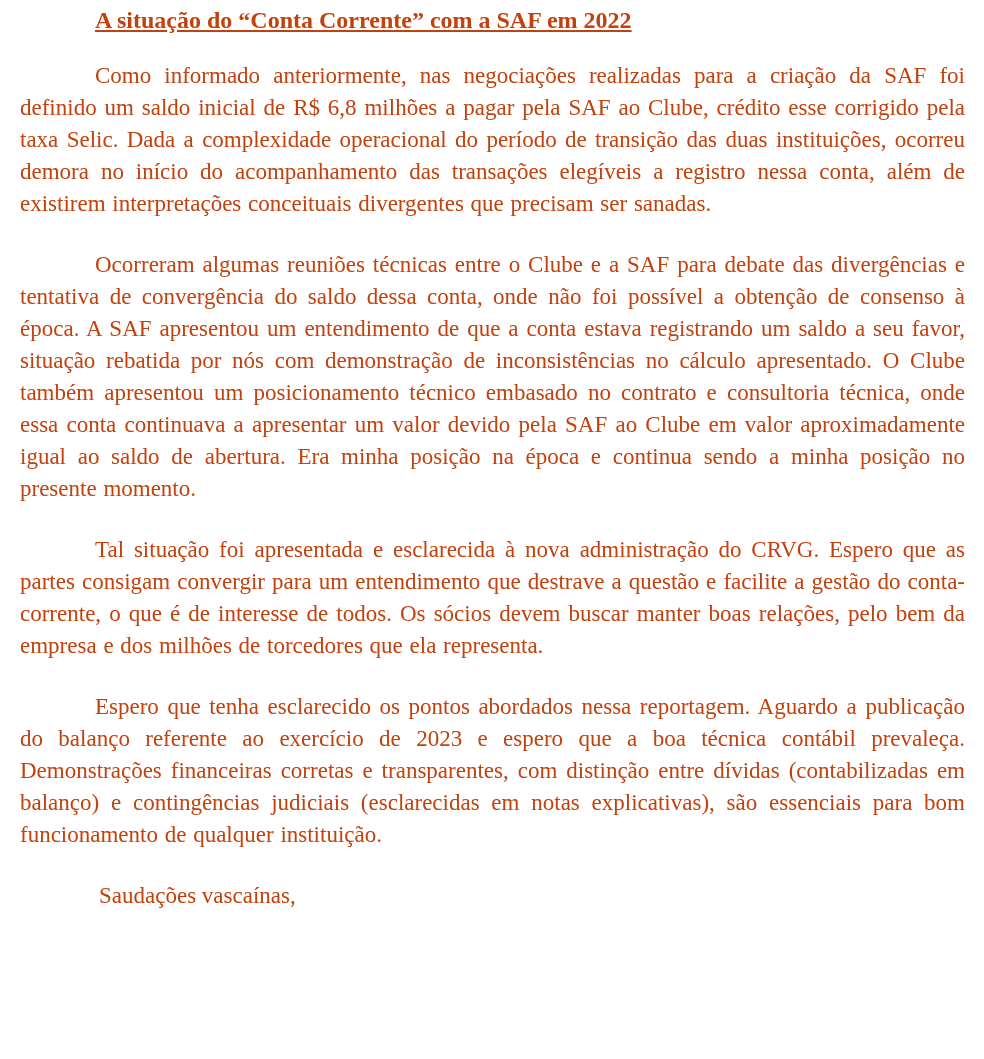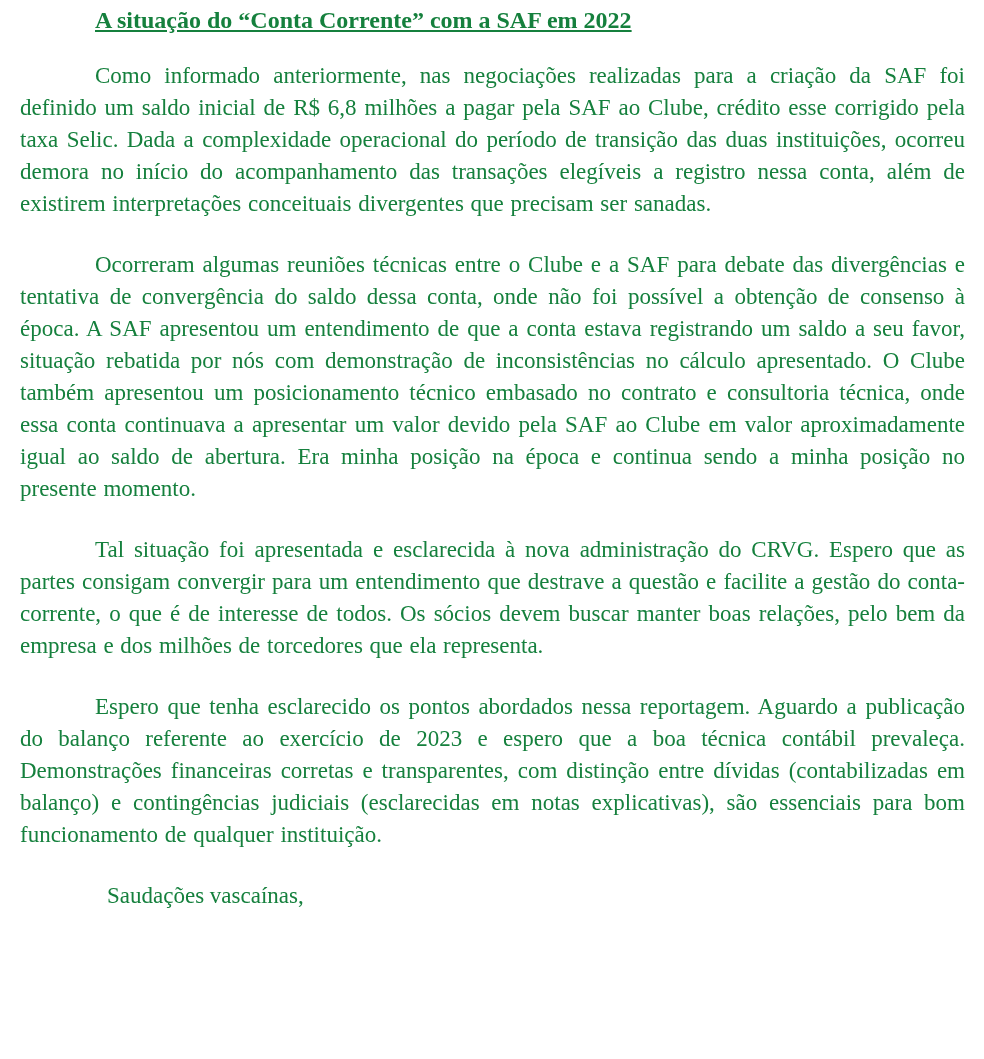--- a/index.html
+++ b/index.html
@@ -6,42 +6,42 @@
     margin: 0;
     padding: 0;
     background: #ffffff;
   }
   .page {
     position: relative;
     width: 984px;
     height: 1059px;
     box-sizing: border-box;
     background: #ffffff;
-    color: #15803d;
+    color: #c2410c;
     font-family: "Liberation Serif", "DejaVu Serif", serif;
     font-size: 23px;
     line-height: 32px;
     padding: 4px 19px 0 20px;
     overflow: hidden;
   }
   .title {
     font-size: 24px;
     font-weight: bold;
     text-decoration: underline;
     margin: 0 0 24px 75px;
     line-height: 32px;
   }
   .para {
     margin: 0 0 29px 0;
     text-align: justify;
     text-indent: 75px;
     word-spacing: 1px;
   }
   .closing {
-    margin: 12px;
+    margin: 4px;
     text-indent: 75px;
     text-align: left;
     font-family: Liberation Serif, serif;
   }
   .signature {
     margin: 68px 0 0 0;
     text-indent: 75px;
     text-align: left;
   }
 </style>

